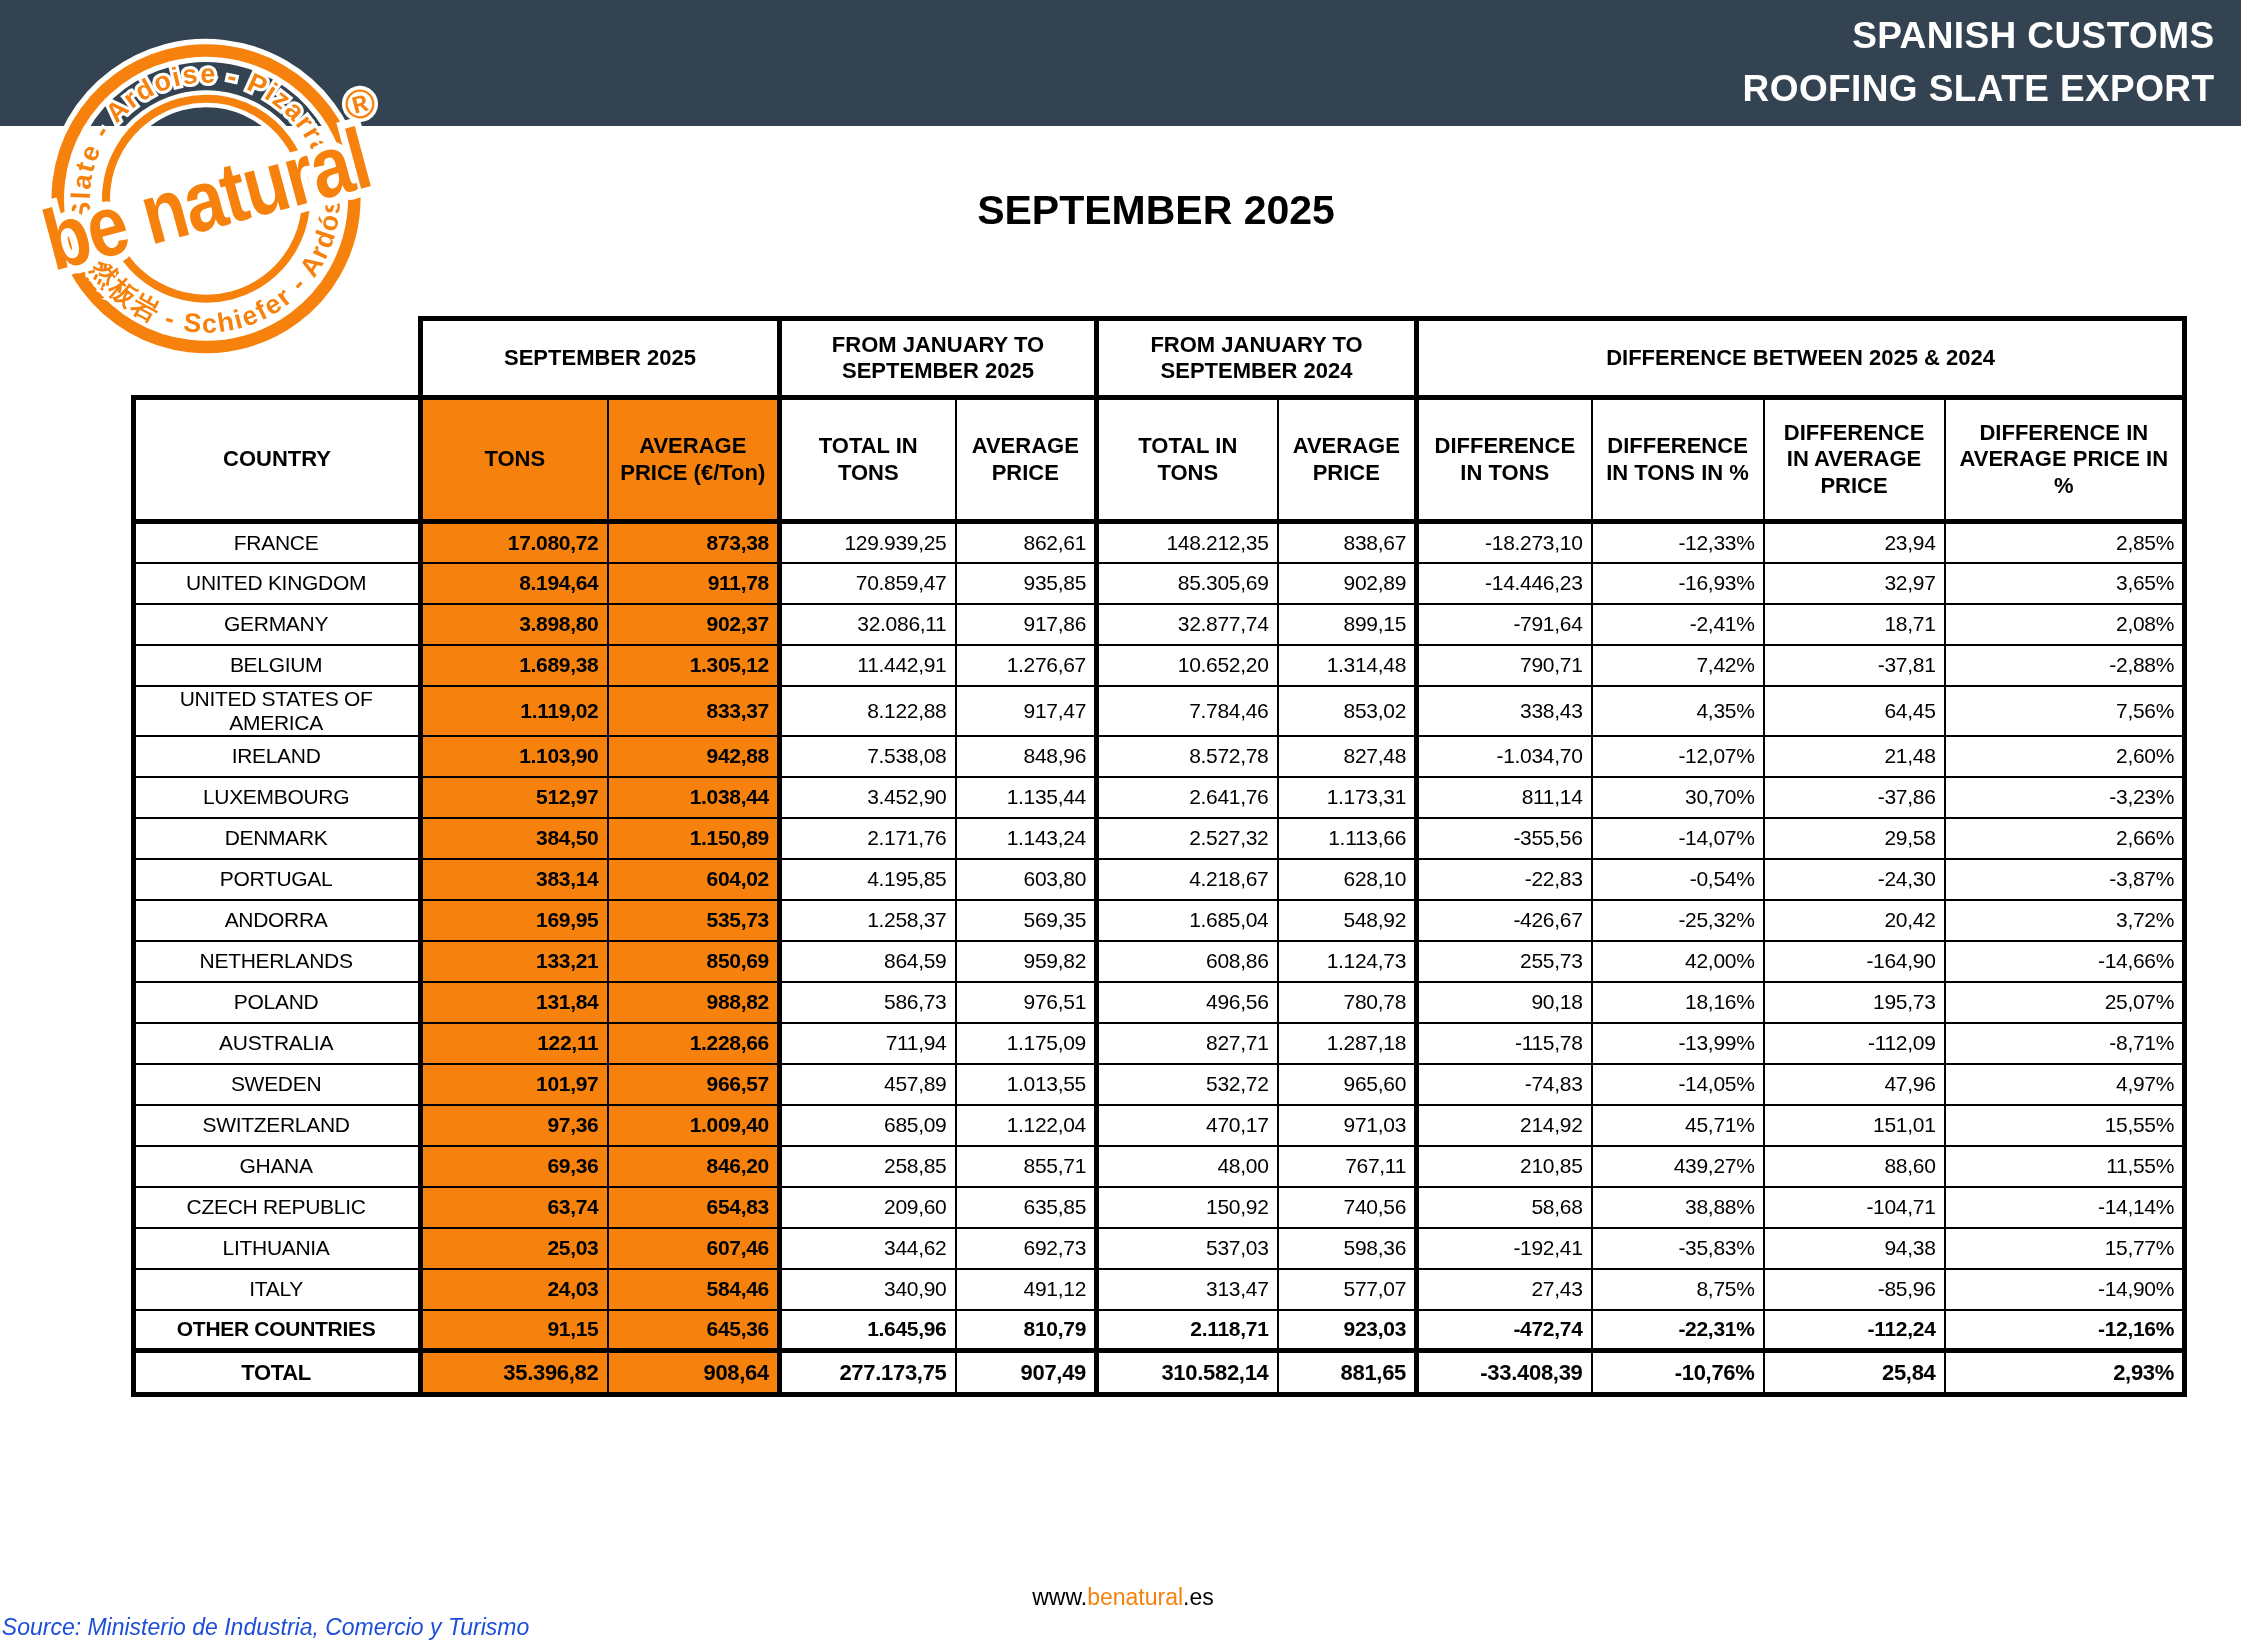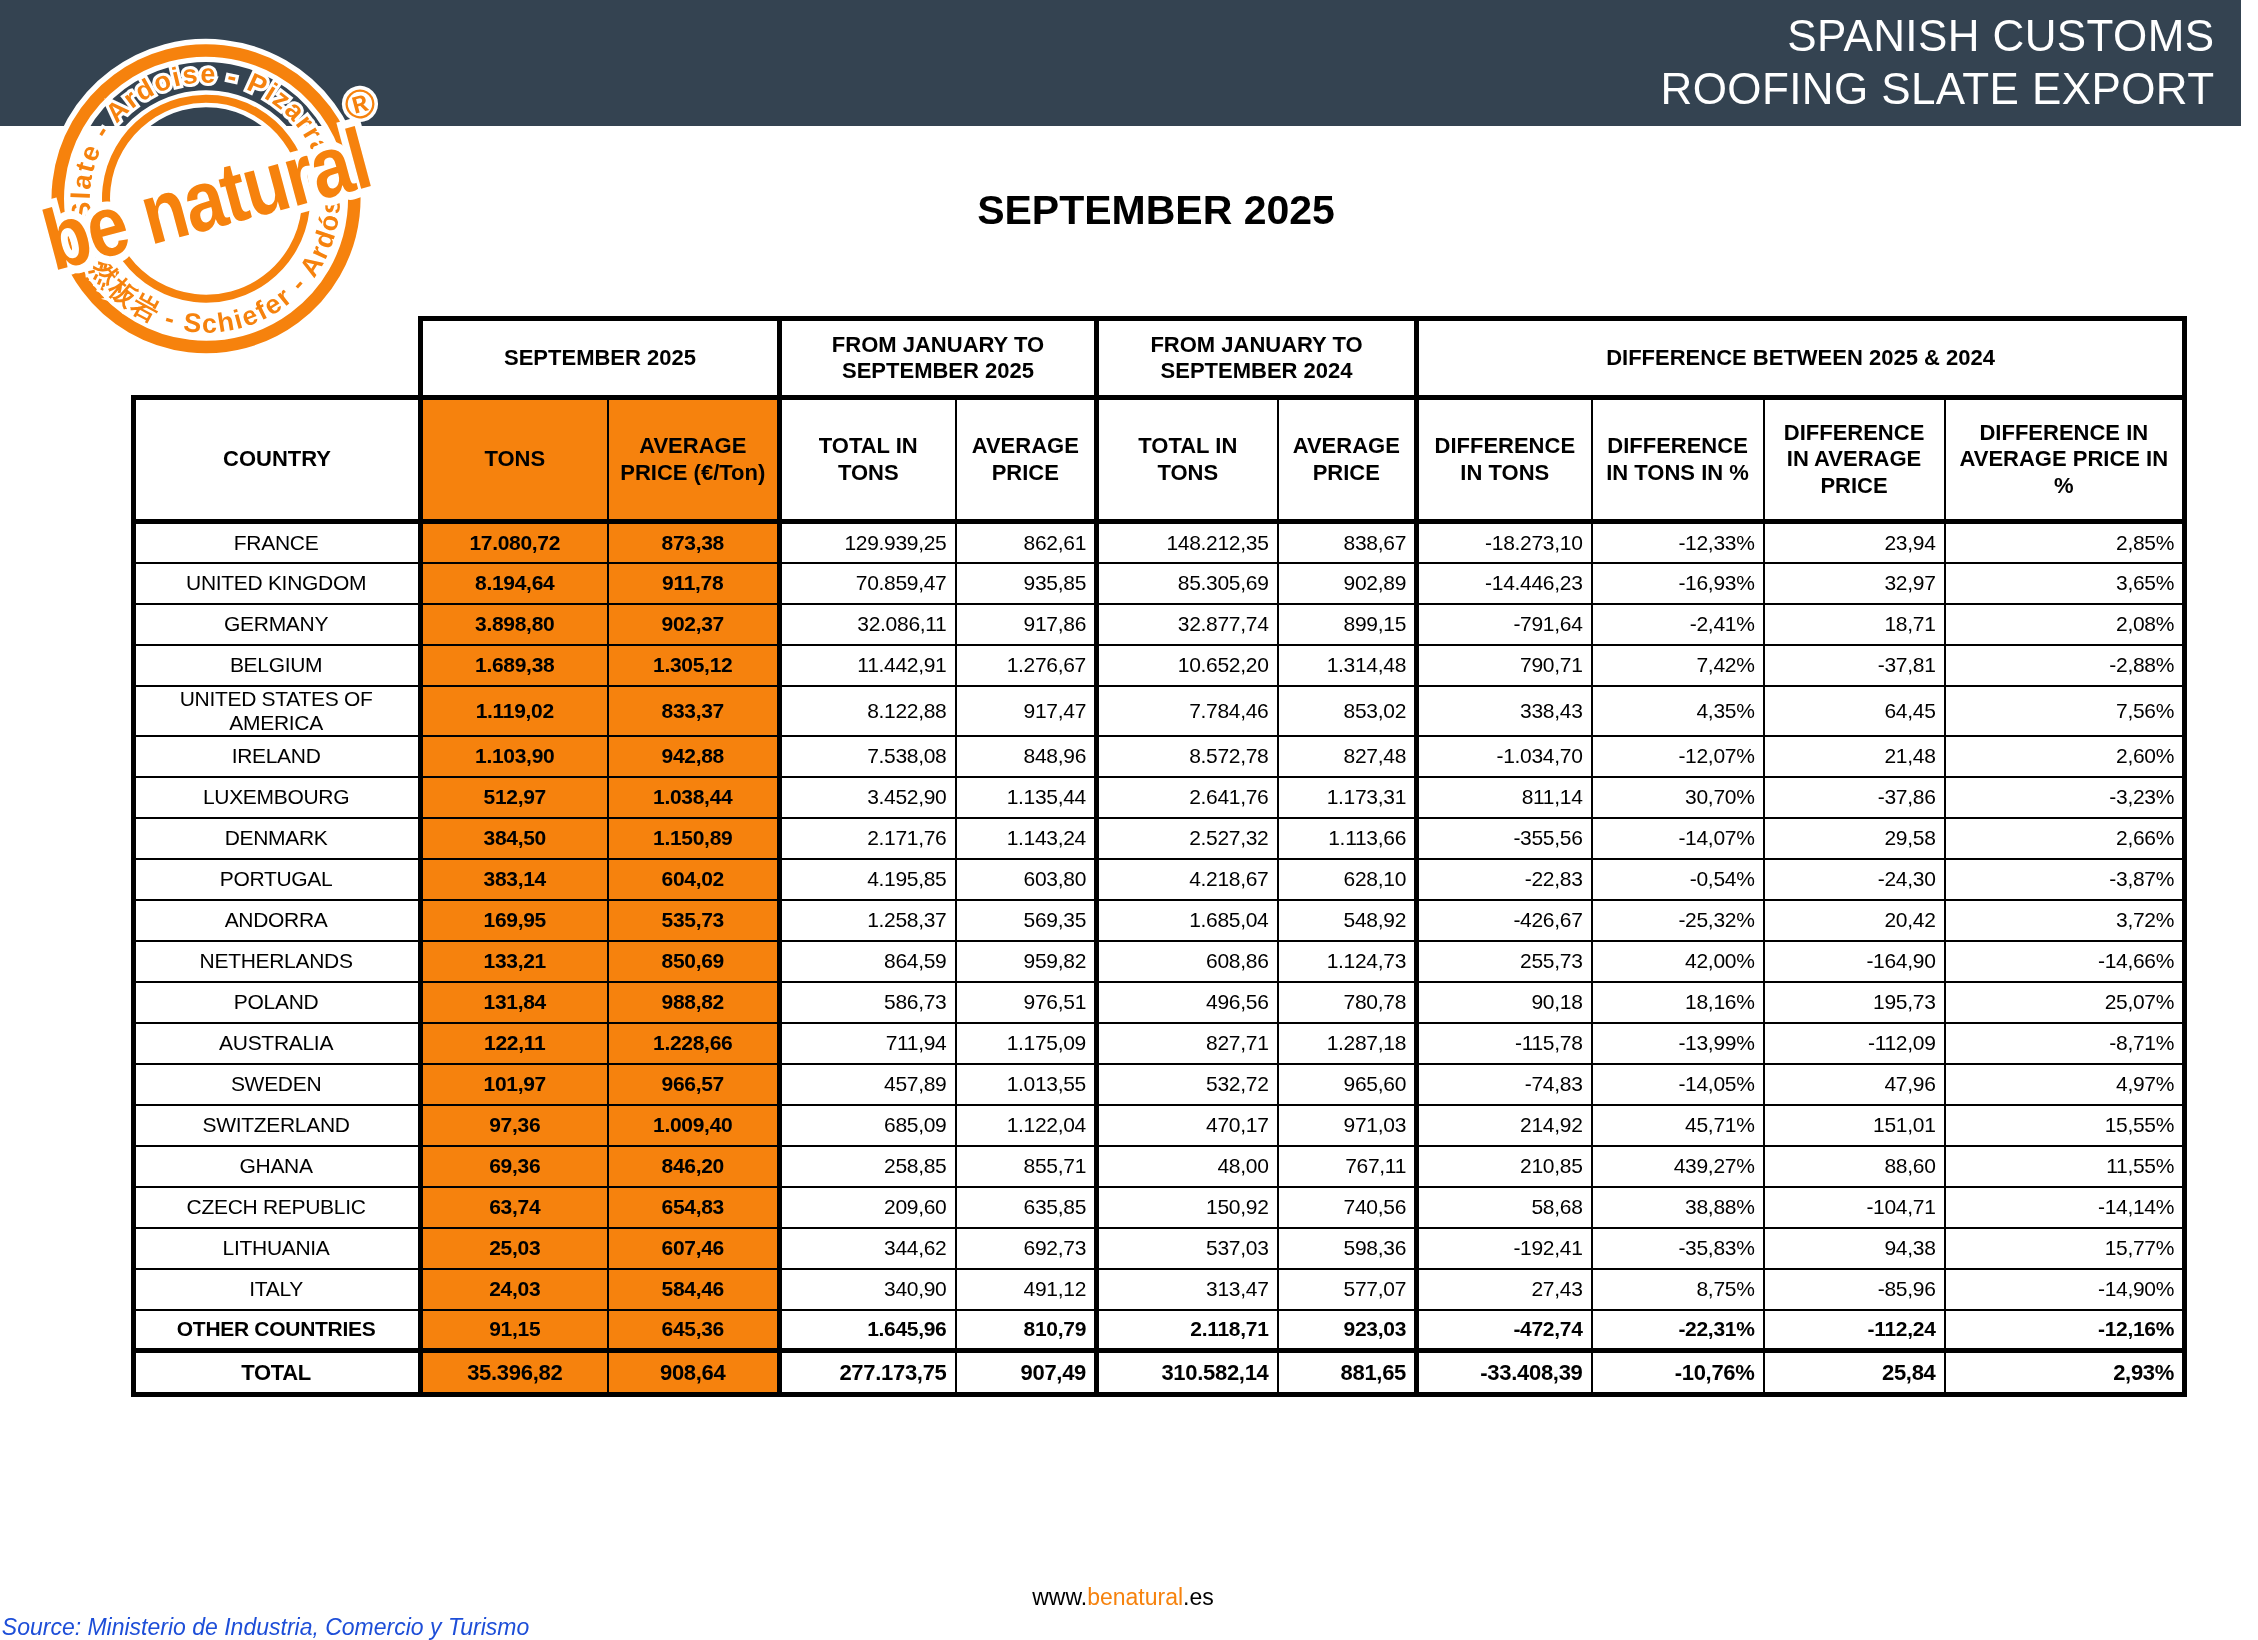--- a/index.html
+++ b/index.html
@@ -11,21 +11,21 @@
   *{margin:0;padding:0;box-sizing:border-box;}
   body{background:#fff;font-family:"Liberation Sans","DejaVu Sans",sans-serif;}
   .page{position:relative;width:2258px;height:1640px;background:#fff;overflow:hidden;}
 
   
   .top-bar{
     position:absolute;left:0;top:0;width:2241px;height:126px;
     background:var(--bar);color:#fff;text-align:right;
     padding:8.8px 26.5px 0 0;
   }
-  .top-bar .line{font-size:44px;font-weight:normal;line-height:53px;letter-spacing:0.4px;}
+  .top-bar .line{font-size:37px;font-weight:bold;line-height:53px;letter-spacing:0.4px;}
 
   
   .logo{position:absolute;left:14px;top:3.5px;width:393px;height:393px;z-index:3;}
   .logo .ring-halo{fill:none;stroke:#fff;}
   .logo .ring{fill:none;stroke:var(--orange);}
   .logo .arc-text{font-size:30px;font-weight:bold;fill:var(--orange);
     letter-spacing:2px;stroke:#fff;stroke-width:7px;paint-order:stroke;}
   .logo .brand{font-size:96px;font-weight:bold;fill:var(--orange);
     stroke:#fff;stroke-width:18px;paint-order:stroke;letter-spacing:-2px;}
   .logo .rmark{font-size:46px;font-weight:bold;fill:var(--orange);
@@ -53,21 +53,21 @@
 
   th.corner{border:none !important;background:transparent;}
   th.g{border:var(--thick);}
   tr.cols th{border-bottom:var(--thick);}
   th.c0{border-top:var(--thick);}
 
   .export .c0{border-left:var(--thick);border-right:var(--thick);}
   .export .c2,.export .c4,.export .c6,.export .c10{border-right:var(--thick);}
 
   .export th.c1,.export th.c2,.export td.c1,.export td.c2{background:var(--orange);}
-  .export td.c1,.export td.c2{font-weight:bold;text-align:center;}
+  .export td.c1,.export td.c2{font-weight:bold;}
 
   tr.subtotal td{border-top:var(--thick);font-weight:bold;}
   tr.other td{font-weight:bold;}
   tr.total td{border-top:var(--thick);border-bottom:var(--thick);font-weight:bold;font-size:22px;height:44px;}
 
   
   .website{
     position:absolute;left:0;top:1584px;width:2246px;text-align:center;
     font-size:23px;color:#000;cursor:pointer;
   }

